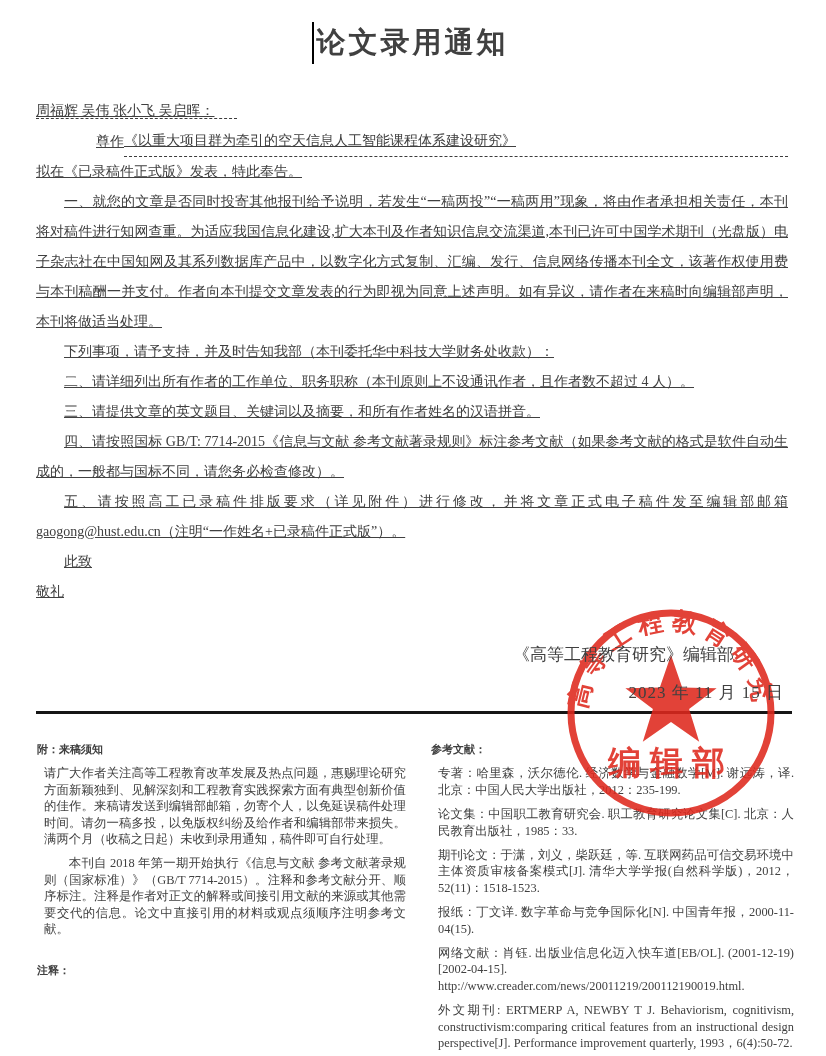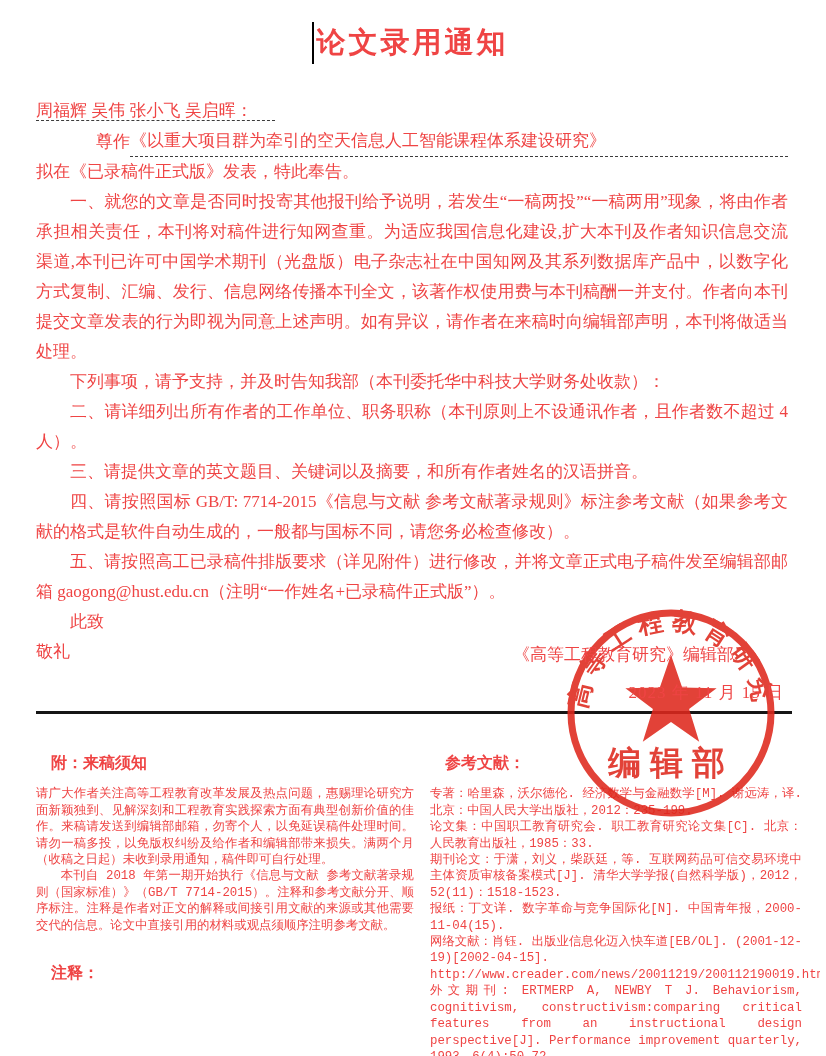--- a/index.html
+++ b/index.html
@@ -1,39 +1,39 @@
 <!DOCTYPE html>
 <html><head>
 <meta charset="utf-8">
 <style>
   html,body{margin:0;padding:0;background:#ffffff;}
   .page{
     position:relative;
     width:820px;height:1056px;
     background:#ffffff;
-    color:#ef4444;
+    color:#404040;
     font-family:"Liberation Serif","DejaVu Serif",serif;
     overflow:hidden;
   }
   
   .title-wrap{
     position:absolute;top:22px;left:0;right:0;
     display:flex;justify-content:center;align-items:center;
   }
   .caret{
     width:2px;height:42px;background:#000;margin-right:3px;
   }
   h1.doc-title{
     margin:0;font-size:29px;font-weight:bold;letter-spacing:3px;
     font-family:"Liberation Serif","DejaVu Serif",serif;
   }
   
   .letter{
     position:absolute;left:36px;right:32px;top:96px;
-    font-size:17px;line-height:30px;text-align:justify;
+    font-size:14px;line-height:30px;text-align:justify;text-decoration:underline;
   }
   .letter p{margin:0;}
   .u-dashed{border-bottom:1.6px dashed #3c3c3c;}
   .recipients-line{margin:0;}
   .recipients-line .u-dashed{padding-right:22px;}
   .paper-line{display:flex;align-items:flex-end;}
   .paper-line .prefix{padding-left:60px;white-space:nowrap;}
   .paper-line .paper-title{flex:1 1 auto;border-bottom:1.6px dashed #3c3c3c;}
   .indent{text-indent:2em;}
   .closing-salute{text-indent:2em;}
@@ -53,24 +53,24 @@
   }
   
   .bottom{
     position:absolute;left:36px;top:740px;width:768px;
     display:flex;gap:16px;
     font-size:12.4px;line-height:16.4px;
   }
   .col-left{width:378px;flex:0 0 auto;text-align:justify;}
   .col-right{width:372px;flex:0 0 auto;text-align:justify;}
   .bottom h2{
-    margin:15px;font-size:16px;font-weight:bold;line-height:16.4px;
+    margin:1px;font-size:11px;font-weight:bold;line-height:16.4px;
     font-family:"Liberation Sans","DejaVu Sans",sans-serif;
   }
-  .bottom p{margin:0;font-family:Liberation Mono, monospace;}
+  .bottom p{margin:8px;}
   .bottom .indent2{text-indent:2em;}
   .spacer{height:16px;}
   .phone-line{
     margin-top:16px;font-weight:bold;
     font-family:"Liberation Sans","DejaVu Sans",sans-serif;
   }
   .phone-line .val{font-weight:bold;}
 </style>
 </head>
 <body>

